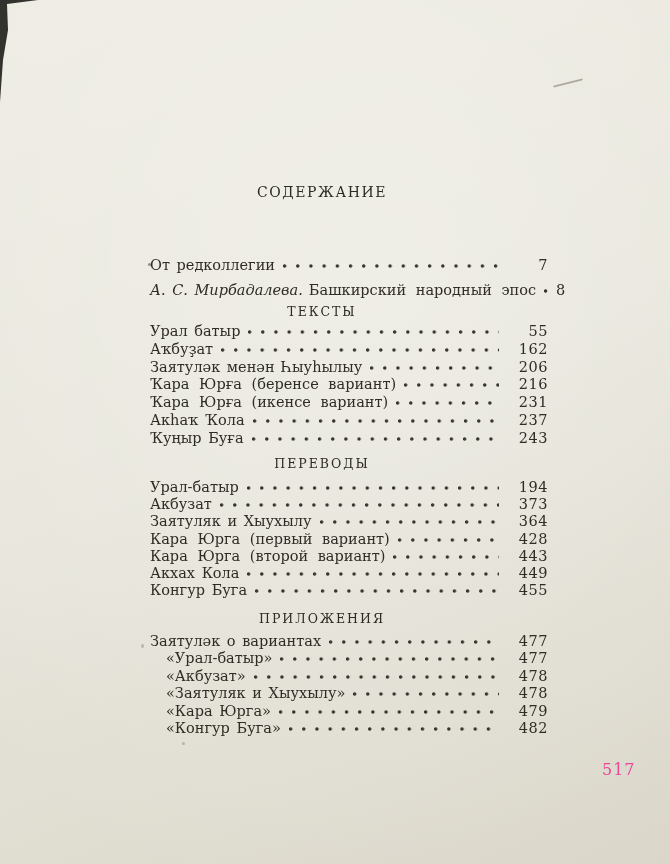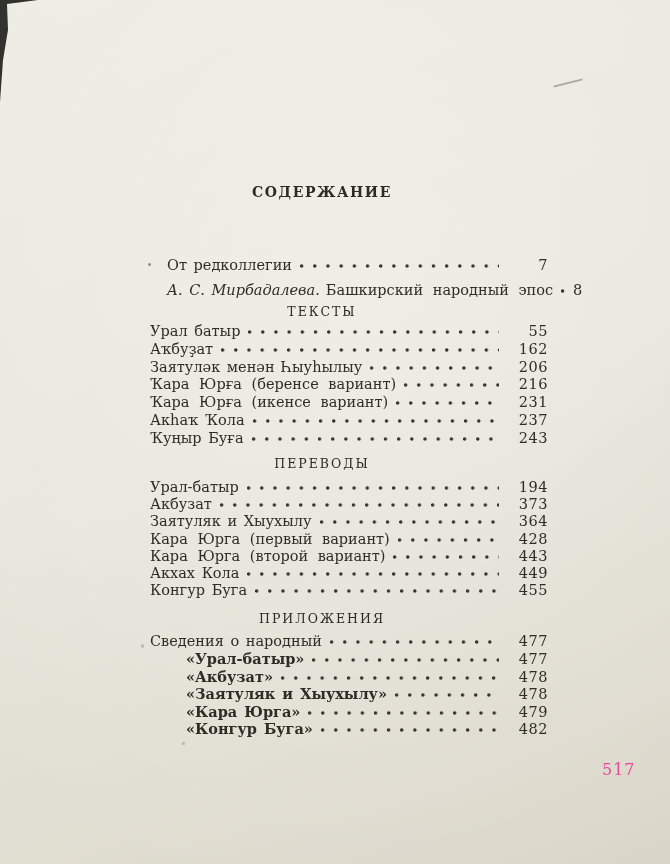--- a/index.html
+++ b/index.html
@@ -26,49 +26,49 @@
     background:rgba(95,88,74,0.45);transform:rotate(-14deg);border-radius:2px;
   }
   .speck{position:absolute;background:rgba(70,64,52,0.55);border-radius:50%;}
   .speck.s1{left:148px;top:263px;width:3px;height:3px;}
   .speck.s2{left:141px;top:644px;width:3px;height:4px;opacity:.5;}
   .speck.s3{left:182px;top:742px;width:3px;height:3px;opacity:.5;}
 
   .doc-title{
     position:absolute;top:184px;left:0;right:0;
     text-align:center;padding-right:26px;
-    font-size:14px;letter-spacing:1.6px;font-weight:700;
+    font-size:14px;letter-spacing:1.6px;font-weight:400;
     color:#2e2b24;
   }
   .section-heading{
     position:absolute;left:0;right:0;
     text-align:center;padding-right:26px;
     font-size:12.5px;letter-spacing:2px;font-weight:400;
     color:#2e2b24;
   }
   #heading-texts{top:304px;}
   #heading-perevody{top:456px;}
   #heading-prilozheniya{top:611px;}
 
   .toc-group{position:absolute;left:150px;width:398px;}
   #group-front{top:253px;}
   #group-texts{top:323px;}
   #group-perevody{top:479px;}
   #group-prilozheniya{top:633px;}
 
   .row{display:flex;align-items:baseline;font-size:14.5px;word-spacing:2px;}
-  #group-front .row{height:24.5px;line-height:24.5px;margin-left:17px;}
+  #group-front .row{height:24.5px;line-height:24.5px;}
   #group-texts .row{height:17.8px;line-height:17.8px;}
   #group-perevody .row{height:17.2px;line-height:17.2px;}
   #group-prilozheniya .row{height:17.4px;line-height:17.4px;}
 
   .label{white-space:nowrap;}
   .label.wide{word-spacing:5px;}
   .author{font-style:italic;white-space:nowrap;margin-right:6px;}
-  .row.indent .label{margin-left:36px;font-weight:bold;}
+  .row.indent .label{margin-left:16px;}
 
   .leader{flex:1;position:relative;min-width:20px;}
   .leader::after{
     content:"";position:absolute;left:8px;right:7px;bottom:2px;height:4px;
     background-image:radial-gradient(circle at 1.6px 2px, rgba(47,44,37,0.95) 1.25px, rgba(47,44,37,0) 2.1px);
     background-size:13.2px 4px;background-repeat:repeat-x;
   }
   .pagenum{width:42px;text-align:right;white-space:nowrap;letter-spacing:0.5px;}
 
   .folio{
@@ -177,21 +177,21 @@
     <div class="row">
       <span class="label">Конгур Буга</span>
       <span class="leader"></span>
       <span class="pagenum">455</span>
     </div>
   </div>
 
   <div class="section-heading" id="heading-prilozheniya">ПРИЛОЖЕНИЯ</div>
   <div class="toc-group" id="group-prilozheniya">
     <div class="row">
-      <span class="label">Сведения о народный</span>
+      <span class="label">Заятуләк о вариантах</span>
       <span class="leader"></span>
       <span class="pagenum">477</span>
     </div>
     <div class="row indent">
       <span class="label">«Урал-батыр»</span>
       <span class="leader"></span>
       <span class="pagenum">477</span>
     </div>
     <div class="row indent">
       <span class="label">«Акбузат»</span>

